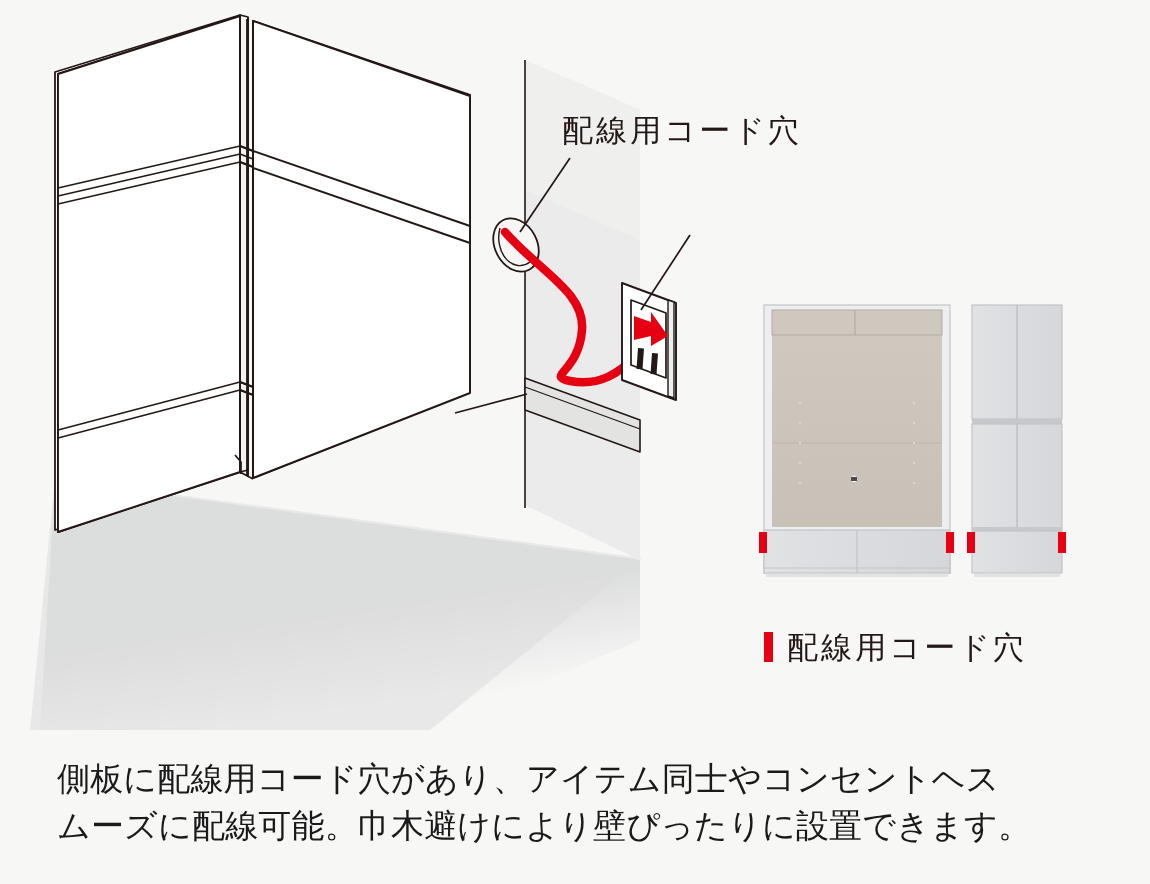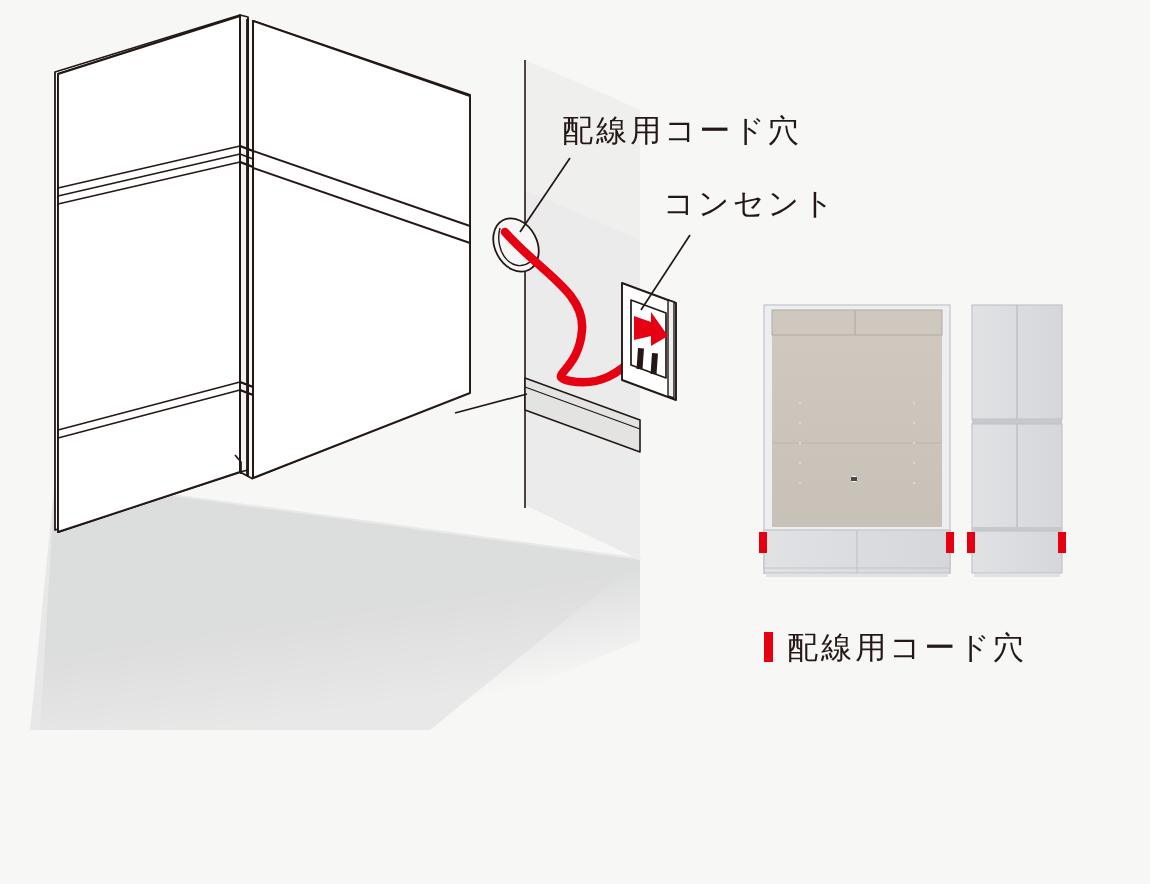--- a/index.html
+++ b/index.html
@@ -228,21 +228,20 @@
       </g>
 
       <line x1="641" y1="310" x2="690" y2="235" stroke="#231815" stroke-width="1.7"></line>
 
       <line x1="455" y1="413" x2="527" y2="394" stroke="#231815" stroke-width="1.7"></line>
     </svg>
   </div>
 
   <div class="callout" id="label-cord-hole">配線用コード穴</div>
 
-  <div class="callout" id="label-outlet">コンセント</div>
 
 
   <div id="product-figure">
     <svg viewBox="0 0 330 310" xmlns="http://www.w3.org/2000/svg">
       <defs>
         <linearGradient id="interiorG" x1="0" y1="0" x2="0" y2="1">
           <stop offset="0%" stop-color="#cfc8be"></stop>
           <stop offset="55%" stop-color="#cbc4ba"></stop>
           <stop offset="100%" stop-color="#c8c1b7"></stop>
         </linearGradient>
@@ -317,15 +316,17 @@
       </g>
     </svg>
   </div>
 
   <div id="legend">
     <span class="legend-swatch"></span>
     <span class="legend-label">配線用コード穴</span>
   </div>
 
   <div id="caption">
+    <span class="cap-line">側板に配線用コード穴があり、アイテム同士やコンセントヘス</span>
+    <span class="cap-line">ムーズに配線可能。巾木避けにより壁ぴったりに設置できます。</span>
   </div>
 
 </div>
 
 </body></html>

